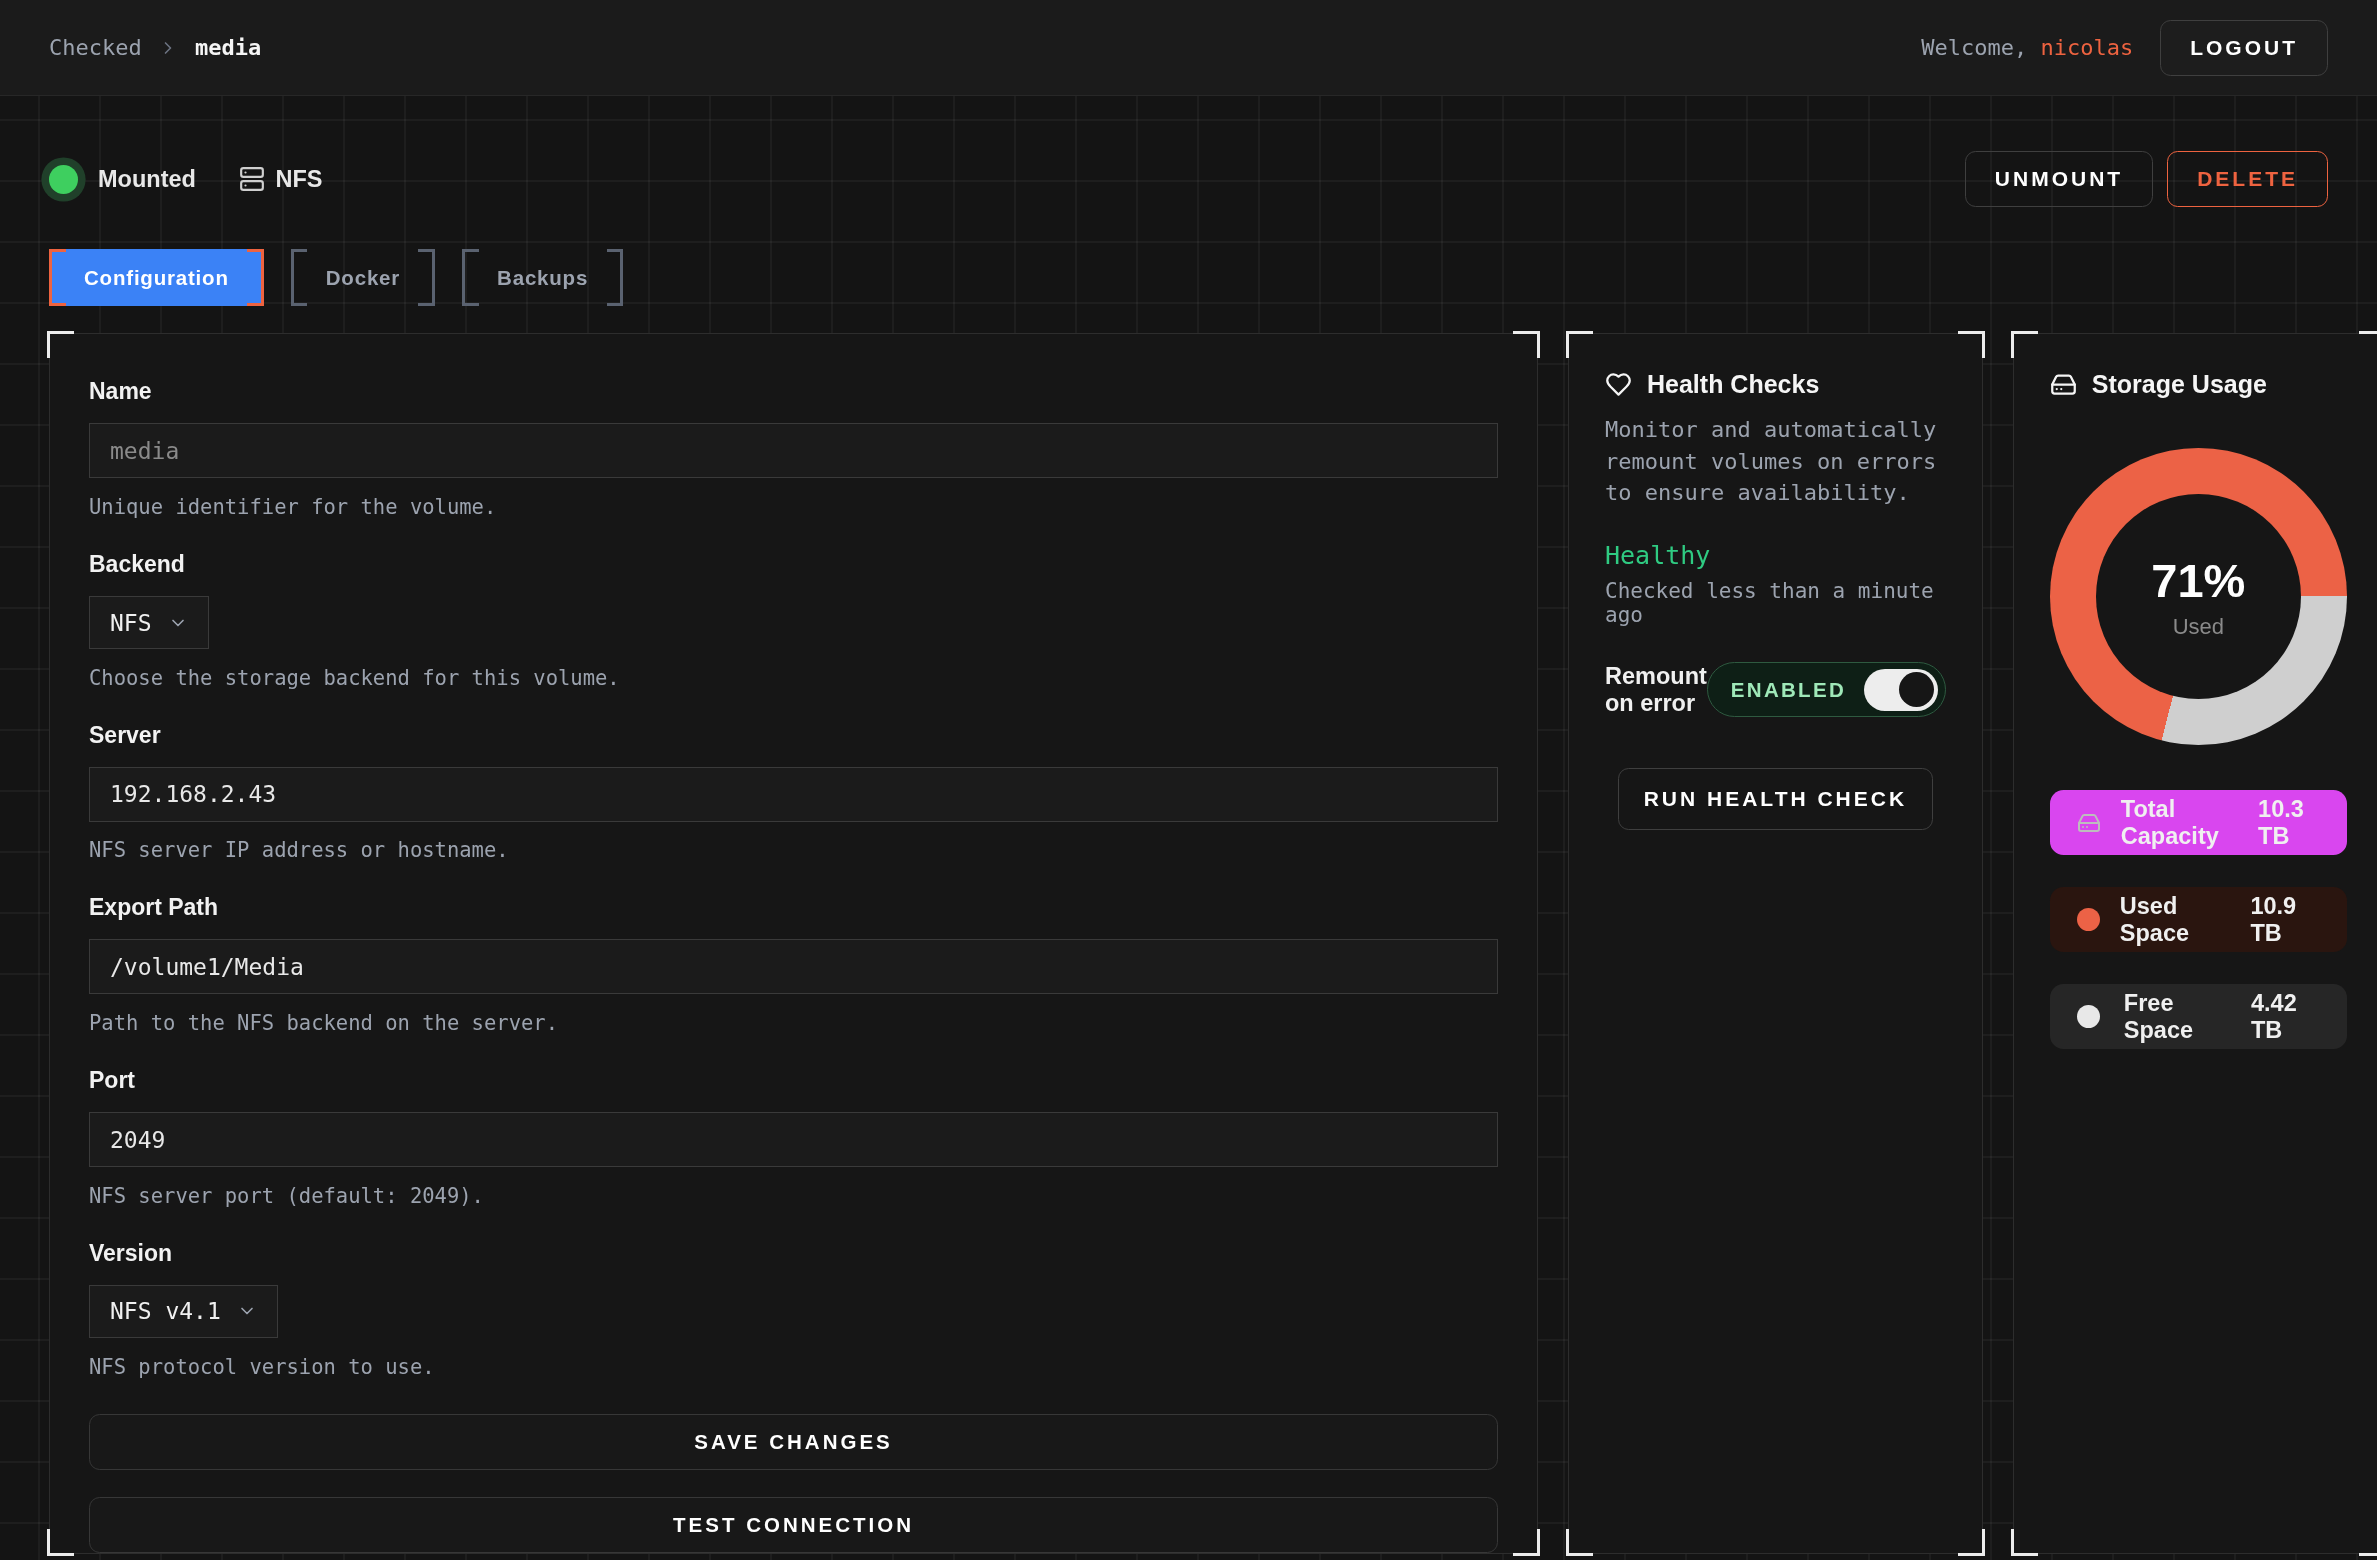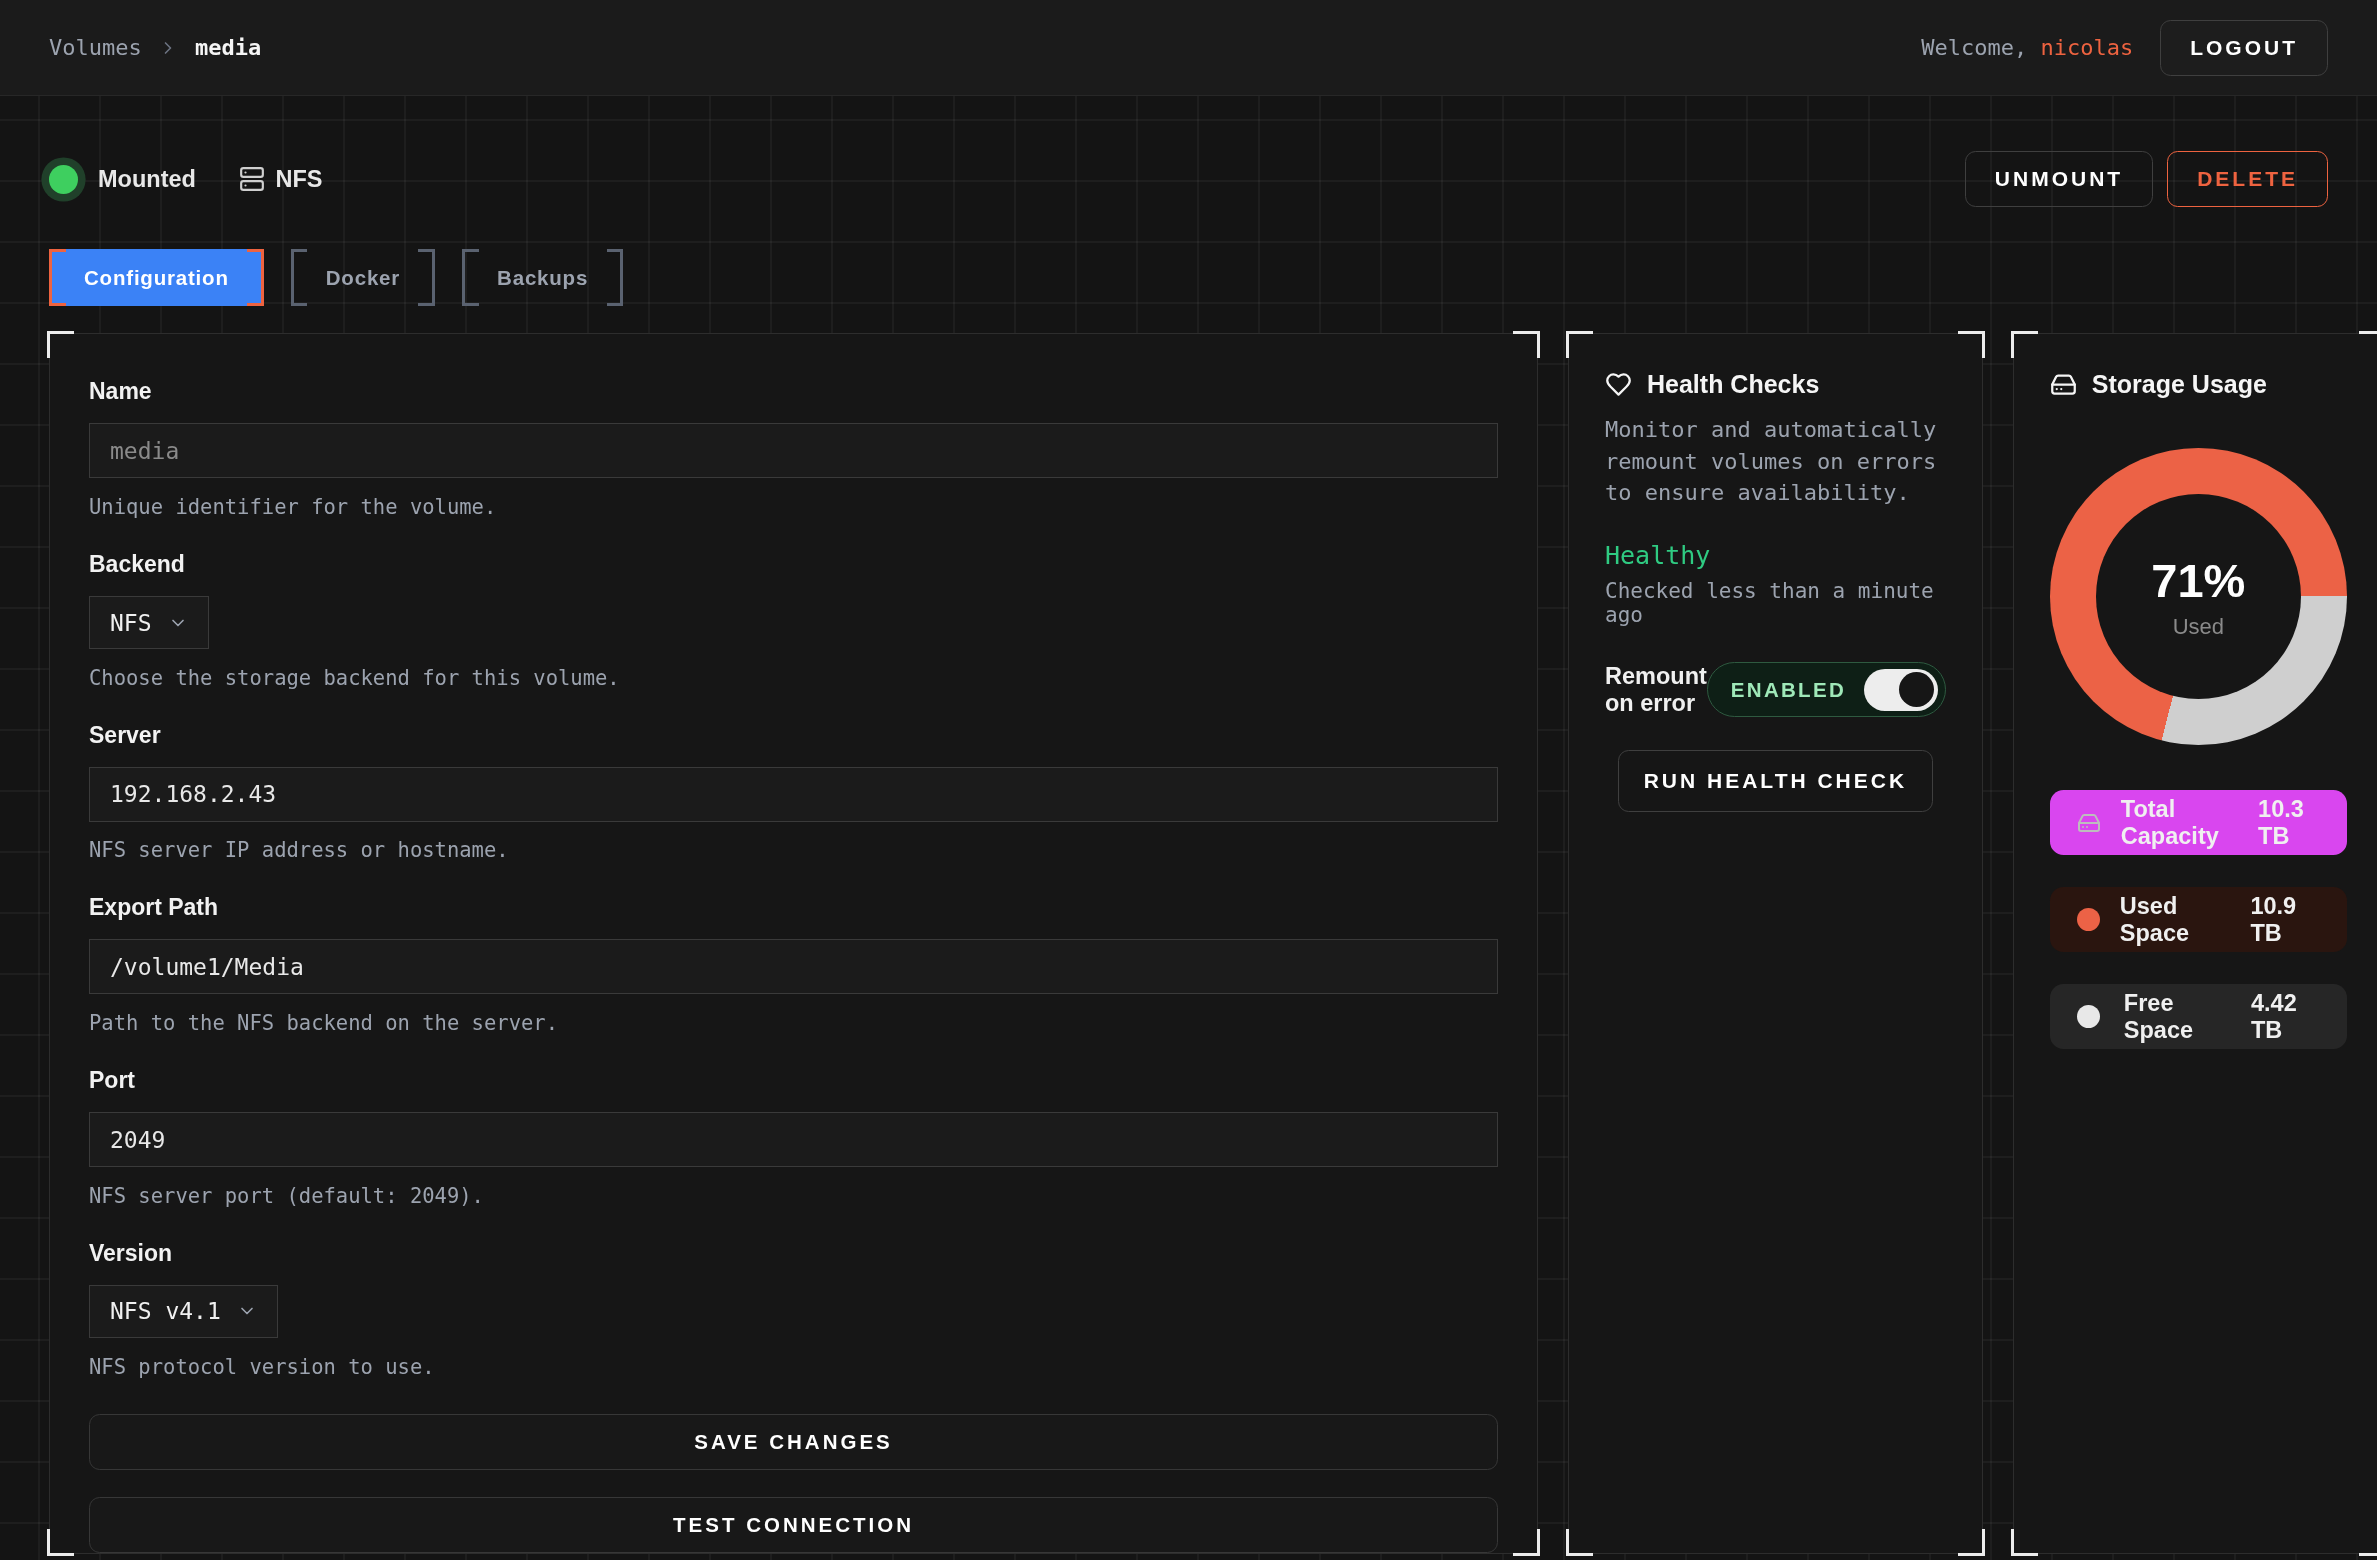--- a/index.html
+++ b/index.html
@@ -122,21 +122,21 @@
   .remount-row{margin-top:35px;display:flex;align-items:center;justify-content:space-between;}
   .remount-label{font-family:"Liberation Sans",sans-serif;font-weight:bold;font-size:23.5px;color:#f0f0f0;}
   .toggle{
     display:flex;align-items:center;gap:18px;height:55px;padding:0 6.8px 0 23px;
     border:1.5px solid #2e5a40;border-radius:757px;background:#0e1f16;cursor:pointer;
   }
   .toggle-text{color:var(--toggle-text);font-family:"Liberation Sans",sans-serif;font-weight:bold;font-size:20.5px;letter-spacing:2.3px;}
   .switch{position:relative;width:74px;height:42px;border-radius:757px;background:#ededed;}
   .knob{position:absolute;top:3.8px;right:3.8px;width:35px;height:35px;border-radius:50%;background:#161616;}
   .run-row{display:flex;justify-content:center;margin-top:33px;}
-  .run-btn{padding:18px 25px;}
+  .run-btn{padding:18px 25px;margin-top:18px;}
 
   
   .storage-panel{flex:1;padding:36px;}
   .donut-wrap{display:flex;justify-content:center;margin:49px 0 45px;}
   .donut{position:relative;width:297px;height:297px;border-radius:50%;}
   .donut-hole{
     position:absolute;inset:46px;border-radius:50%;background:var(--panel-bg);
     display:flex;flex-direction:column;align-items:center;justify-content:center;
   }
   .donut-pct{font-family:"Liberation Sans",sans-serif;font-weight:bold;font-size:47px;color:#ffffff;}
@@ -153,21 +153,21 @@
   .legend-dot.orange{background:var(--donut-used);}
   .legend-dot.white{background:#e8e8e8;}
   .legend-label{font-family:"Liberation Sans",sans-serif;font-weight:bold;font-size:23.5px;color:#f0f0f0;}
   .legend-value{margin-left:auto;font-family:"Liberation Sans",sans-serif;font-weight:bold;font-size:23.5px;color:#f0f0f0;}
 </style>
 </head>
 <body>
 
 <header class="topbar">
   <nav class="crumbs">
-    <span class="crumb-root">Volumes</span>
+    <span class="crumb-root">Checked</span>
     <span class="crumb-sep">
       <svg width="20" height="20" viewBox="0 0 24 24" fill="none" stroke="currentColor" stroke-width="2" stroke-linecap="round" stroke-linejoin="round">
           <path d="m9 18 6-6-6-6"></path>
         </svg>
     </span>
     <span class="crumb-cur">media</span>
   </nav>
   <div class="top-right">
     <span class="welcome">
       <span>Welcome,</span> <b>nicolas</b>

